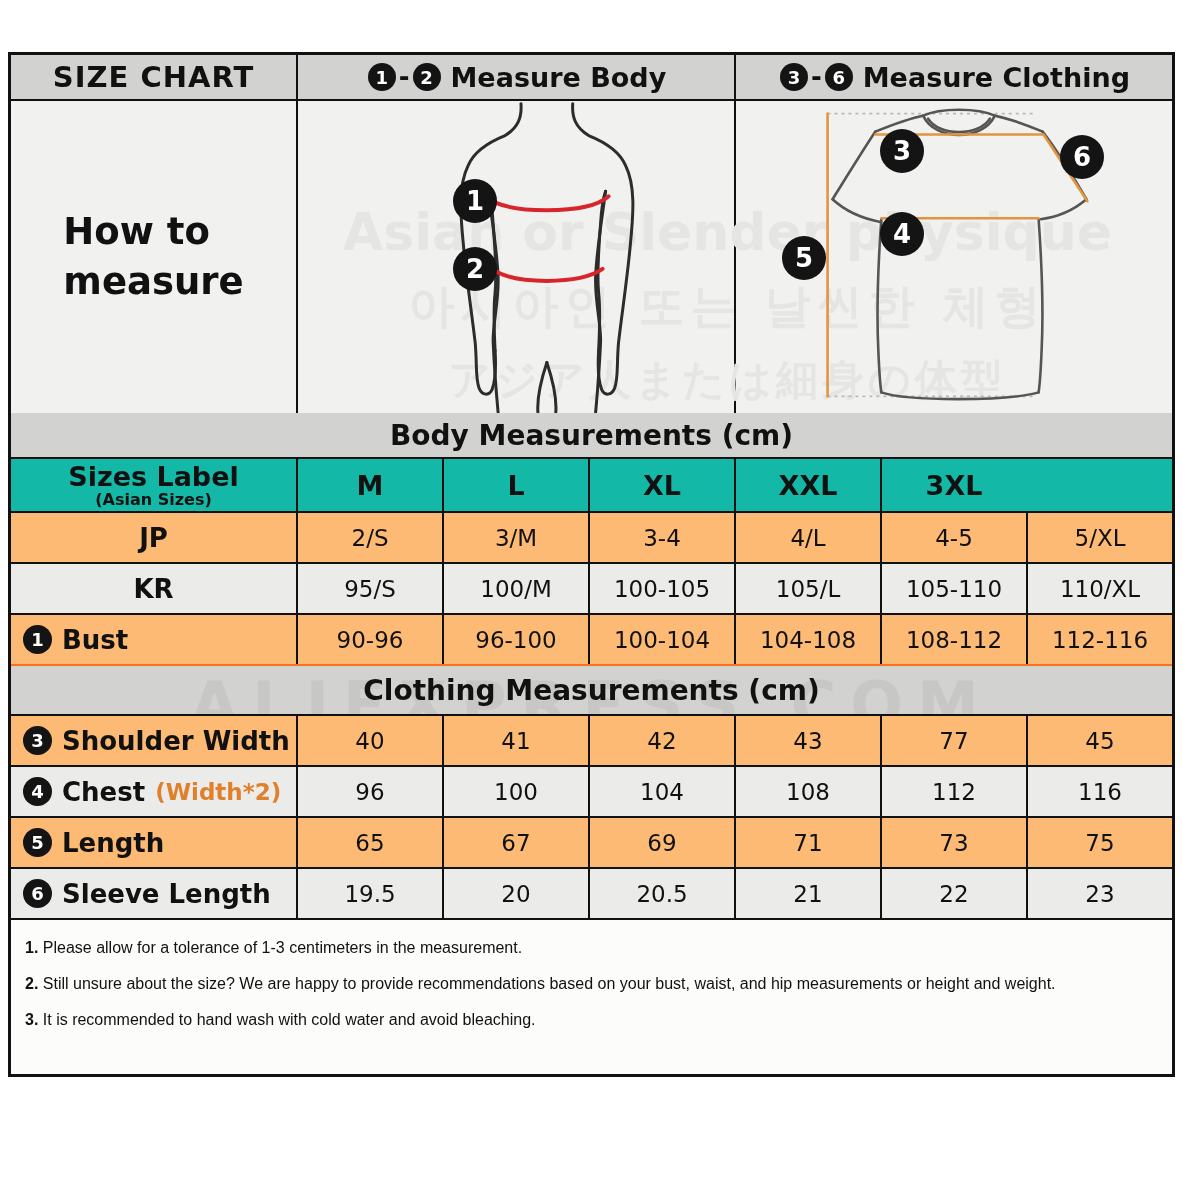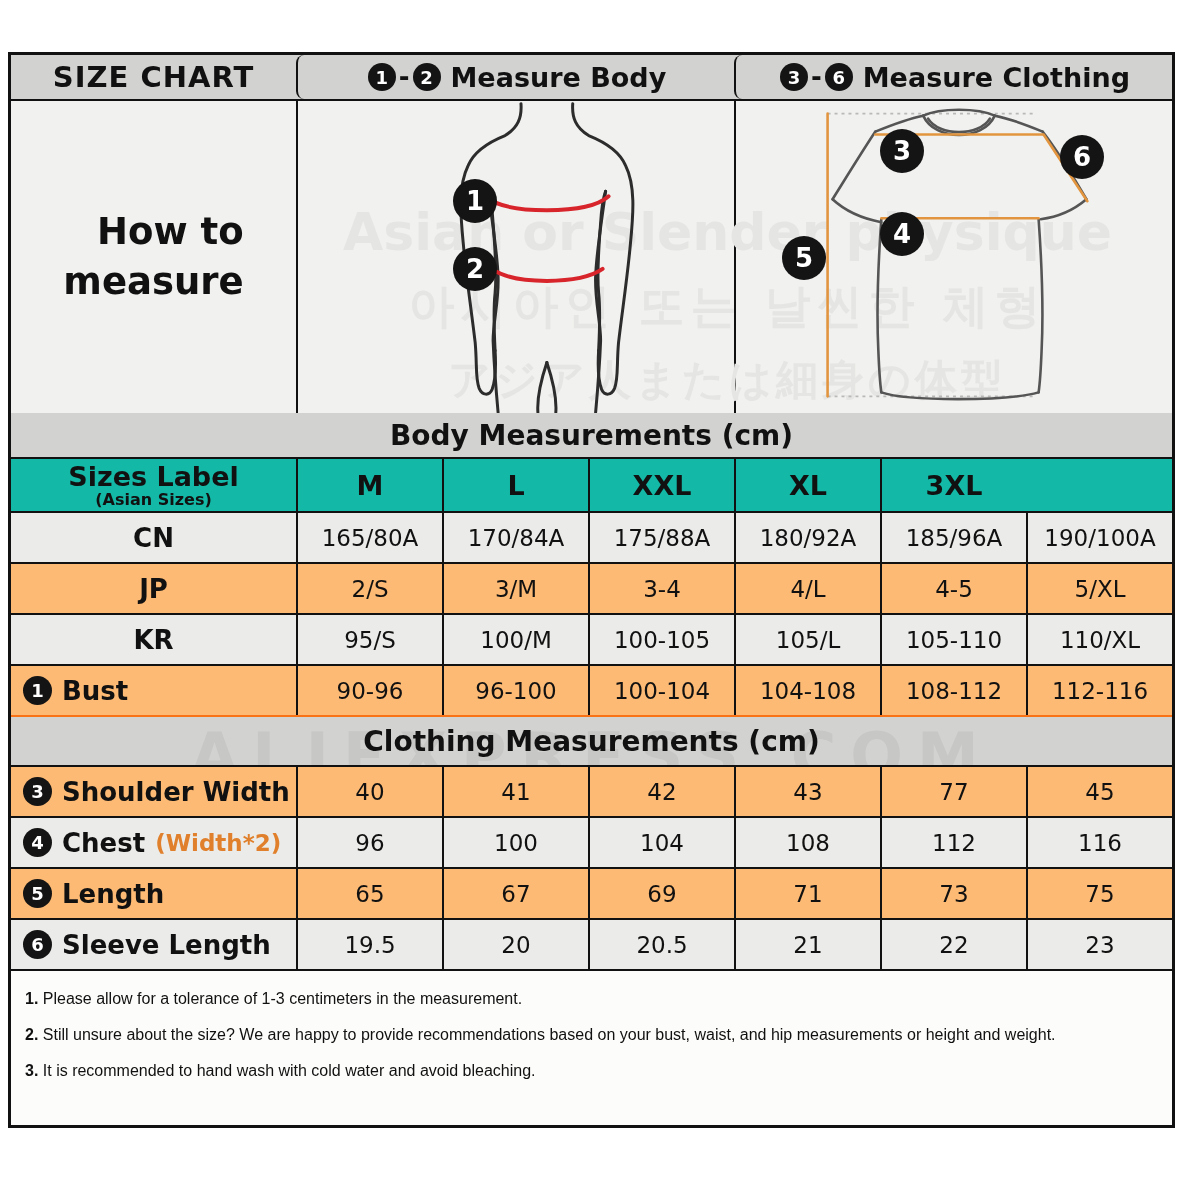--- a/index.html
+++ b/index.html
@@ -4,36 +4,36 @@
 <style>
   html,body{margin:0;padding:0;background:#ffffff;}
   body{width:1183px;height:1183px;position:relative;font-family:"DejaVu Sans","Liberation Sans",sans-serif;color:#111;}
   .box{position:absolute;left:8px;top:52px;width:1167px;border:3px solid #111;background:#f1f1ef;box-sizing:border-box;}
   .row{display:flex;border-top:2px solid #111;}
   .row:first-child{border-top:none;}
   .cell{box-sizing:border-box;border-left:2px solid #111;display:flex;align-items:center;justify-content:center;overflow:hidden;position:relative;}
   .cell:first-child{border-left:none;}
   
   .hdr{height:44px;background:#d2d2d0;}
-  .hdr .cell{font-weight:bold;font-size:27px;border-radius:8px;}
+  .hdr .cell{font-weight:bold;font-size:27px;}
   .hdr .c1{width:285px;font-size:29px;letter-spacing:1px;}
   .hdr .c2{width:438px;}
   .hdr .c3{width:438px;}
   
   .badge{display:inline-flex;align-items:center;justify-content:center;background:#141414;color:#fff;border-radius:50%;font-weight:bold;}
   .badge.hd{width:28px;height:28px;font-size:18px;margin:0 2px;}
   .badge.tb{width:29px;height:29px;font-size:18px;margin-right:10px;flex:0 0 29px;}
   .badge.dg{position:absolute;width:44px;height:44px;font-size:26px;z-index:3;}
   .dash{font-weight:bold;font-size:26px;margin:0 1px;}
   
   .diag{height:312px;}
   .diag .c1{width:285px;flex-direction:column;}
   .diag .c2{width:438px;}
   .diag .c3{width:438px;}
-  .howto{font-weight:bold;font-size:37px;line-height:50px;text-align:right;}
+  .howto{font-weight:bold;font-size:37px;line-height:50px;text-align:left;}
   .wm{position:absolute;left:288px;top:96px;width:879px;height:312px;z-index:1;pointer-events:none;
       display:flex;flex-direction:column;align-items:center;justify-content:flex-end;gap:14px;overflow:hidden;}
   .wm div{font-weight:bold;color:#e5e5e3;white-space:nowrap;}
   .wm .l1{font-size:52px;}
   .wm .l2{font-size:46px;letter-spacing:6px;}
   .wm .l3{font-size:42px;letter-spacing:4px;}
   svg{position:relative;z-index:2;}
   
   .band{height:44px;background:#d2d2d0;font-weight:bold;font-size:28px;justify-content:center;align-items:center;display:flex;position:relative;overflow:hidden;}
   .band.tall{height:48px;}
@@ -150,36 +150,25 @@
     <span>Body Measurements (cm)</span>
   </div>
 
   <div class="row thead">
     <div class="cell lblcell">
       <div>Sizes Label</div>
       <div class="sublbl">(Asian Sizes)</div>
     </div>
     <div class="cell vcell">M</div>
     <div class="cell vcell">L</div>
+    <div class="cell vcell">XL</div>
     <div class="cell vcell">XXL</div>
-    <div class="cell vcell">XL</div>
     <div class="cell vcell">3XL</div>
   </div>
 
-  <div class="row trow alt">
-    <div class="cell lblcell">
-        <span class="rowlbl">CN</span>
-      </div>
-    <div class="cell vcell">165/80A</div>
-    <div class="cell vcell">170/84A</div>
-    <div class="cell vcell">175/88A</div>
-    <div class="cell vcell">180/92A</div>
-    <div class="cell vcell">185/96A</div>
-    <div class="cell vcell">190/100A</div>
-  </div>
 
   <div class="row trow lite">
     <div class="cell lblcell">
         <span class="rowlbl">JP</span>
       </div>
     <div class="cell vcell">2/S</div>
     <div class="cell vcell">3/M</div>
     <div class="cell vcell">3-4</div>
     <div class="cell vcell">4/L</div>
     <div class="cell vcell">4-5</div>

